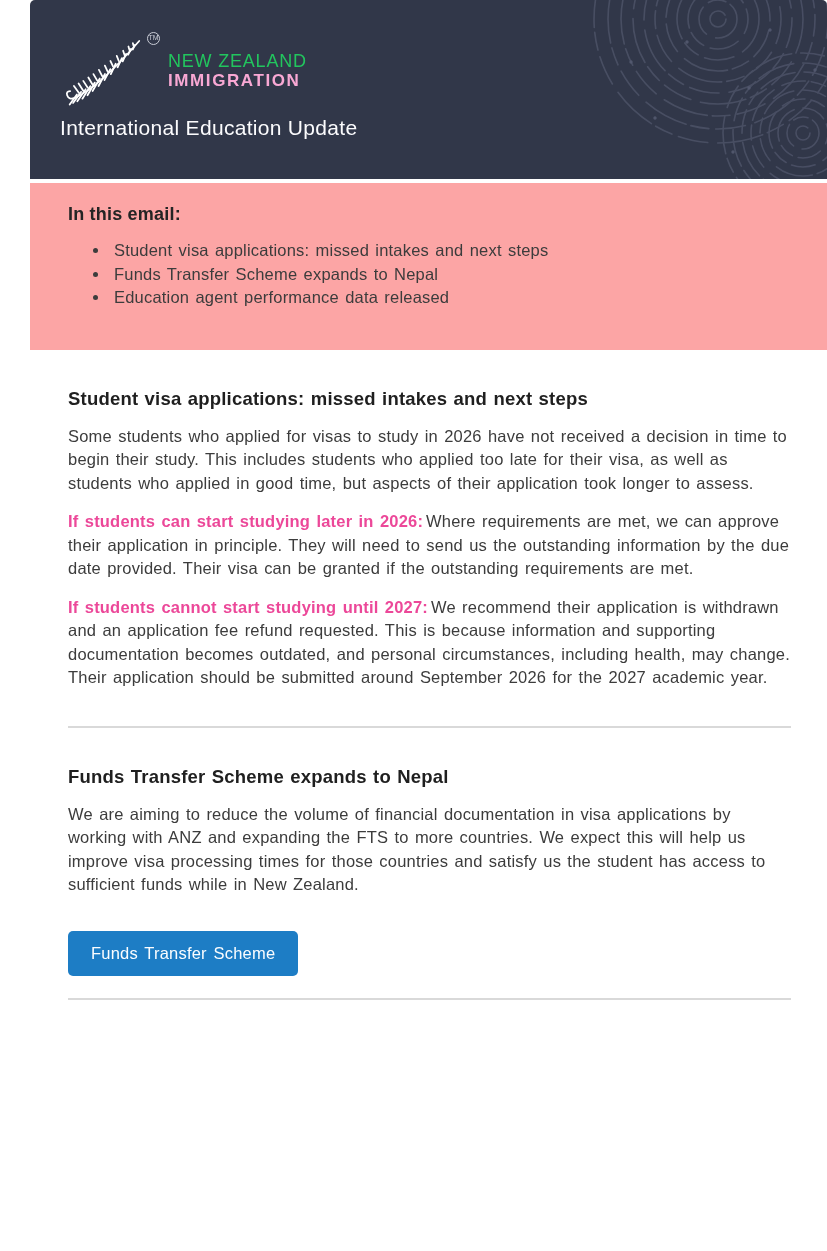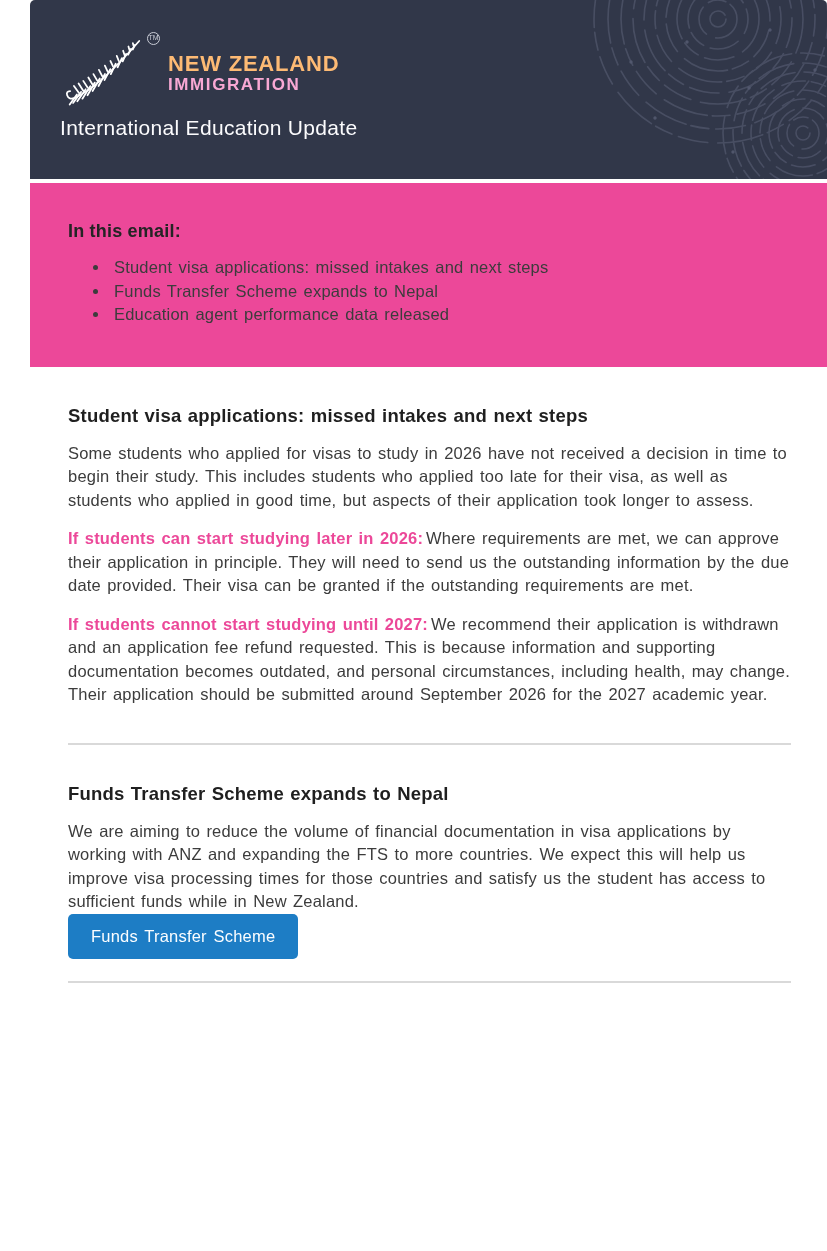--- a/index.html
+++ b/index.html
@@ -47,23 +47,23 @@
     font-size: 7px;
     line-height: 10px;
     text-align: center;
     margin: 2px 2px 0 -4px;
     overflow: hidden;
   }
   .brand {
     margin: 22px 0 0 6px;
   }
   .brand-line1 {
-    color: #fdba74;
-    font-size: 22px;
-    font-weight: bold;
+    color: #22c55e;
+    font-size: 18px;
+    font-weight: normal;
     letter-spacing: 0.8px;
     line-height: 1.05;
   }
   .brand-line2 {
     color: #f9a8d4;
     font-size: 17px;
     font-weight: bold;
     letter-spacing: 1.6px;
     line-height: 1.15;
   }
@@ -74,22 +74,22 @@
     color: #fbfbfd;
     font-size: 21px;
     font-weight: 500;
     letter-spacing: 0.3px;
     z-index: 2;
   }
 
   
   .summary {
     margin-top: 4px;
-    background: #ec4899;
-    padding: 38px 40px 40px 38px;
+    background: #fca5a5;
+    padding: 21px 40px 40px 38px;
   }
   .summary-heading {
     margin: 0;
     color: #242424;
     font-size: 18px;
     font-weight: bold;
     letter-spacing: 0.2px;
   }
   .summary-list {
     margin: 14px 0 0 0;
@@ -129,20 +129,21 @@
     color: #ec4899;
     margin-right: 3px;
   }
   .divider {
     border: none;
     border-top: 2px solid #d9d9d9;
     margin: 36px 0 0 0;
   }
   .cta-button {
     display: inline-block;
+    margin-top: 34px;
     background: #1d7dc5;
     color: #fbfdff;
     border: none;
     border-radius: 5px;
     padding: 13px 23px;
     font-family: "Liberation Sans", sans-serif;
     font-size: 16.5px;
     letter-spacing: 0.2px;
     word-spacing: 2px;
     cursor: pointer;

